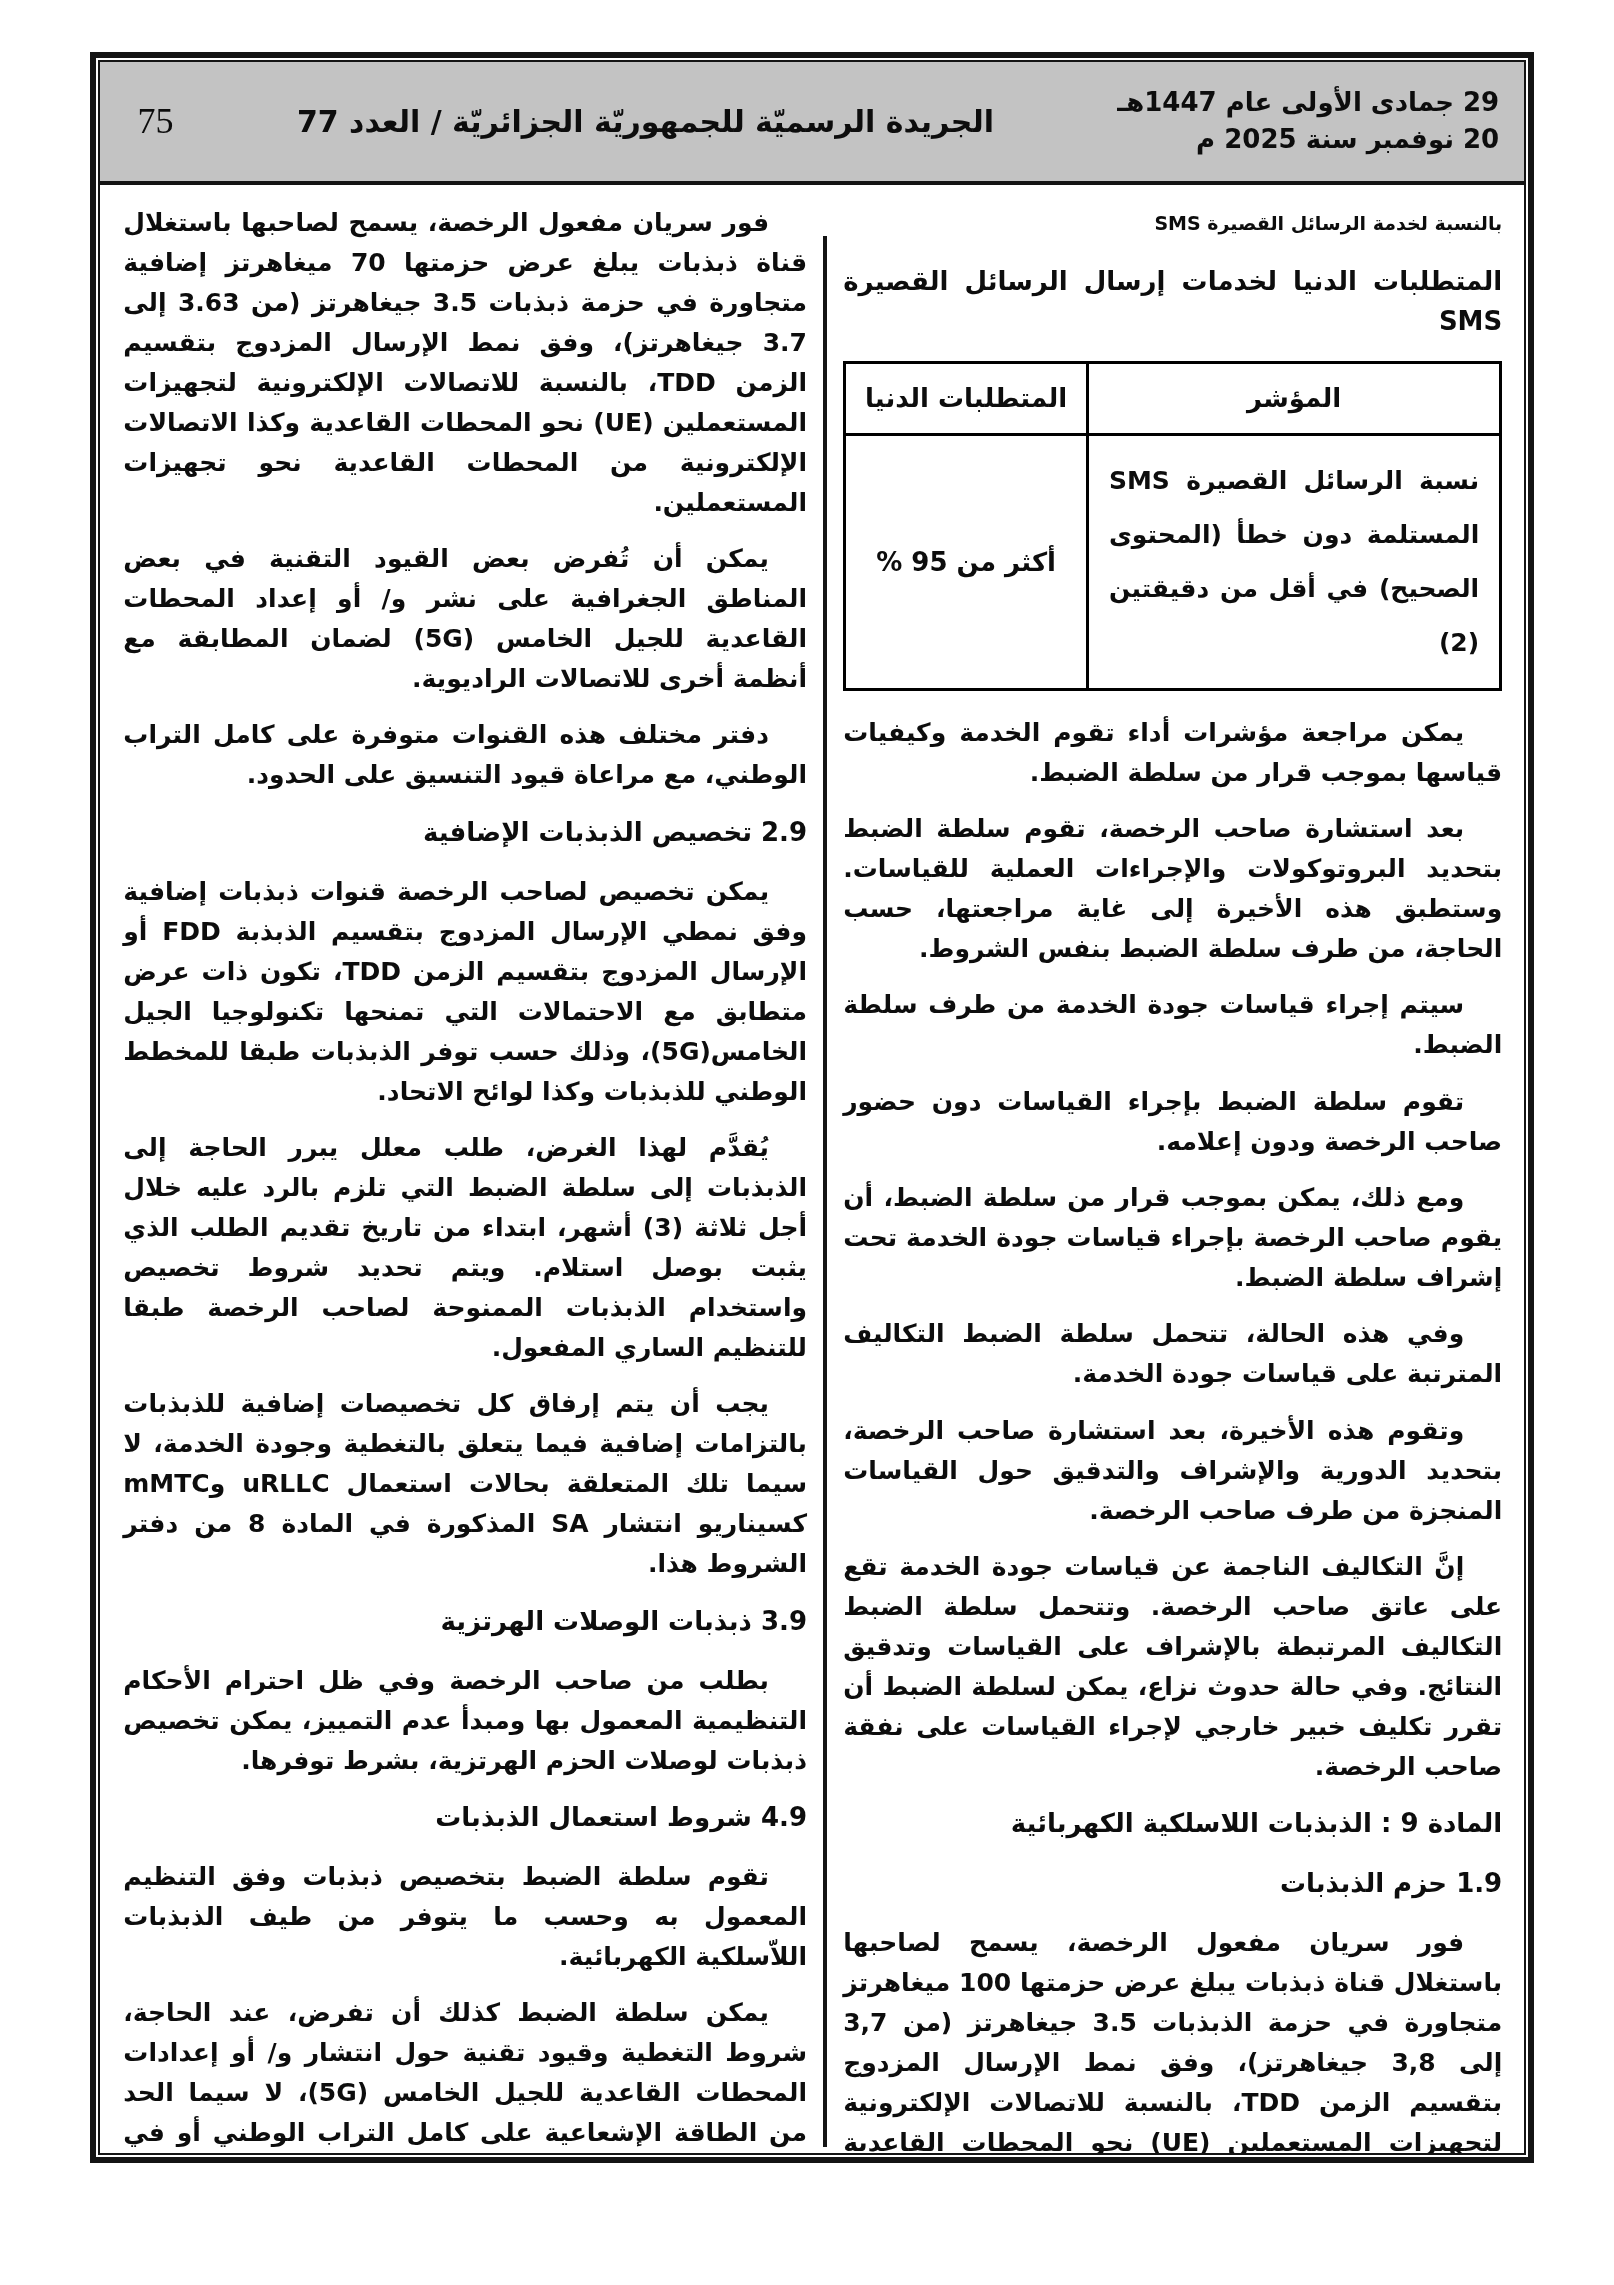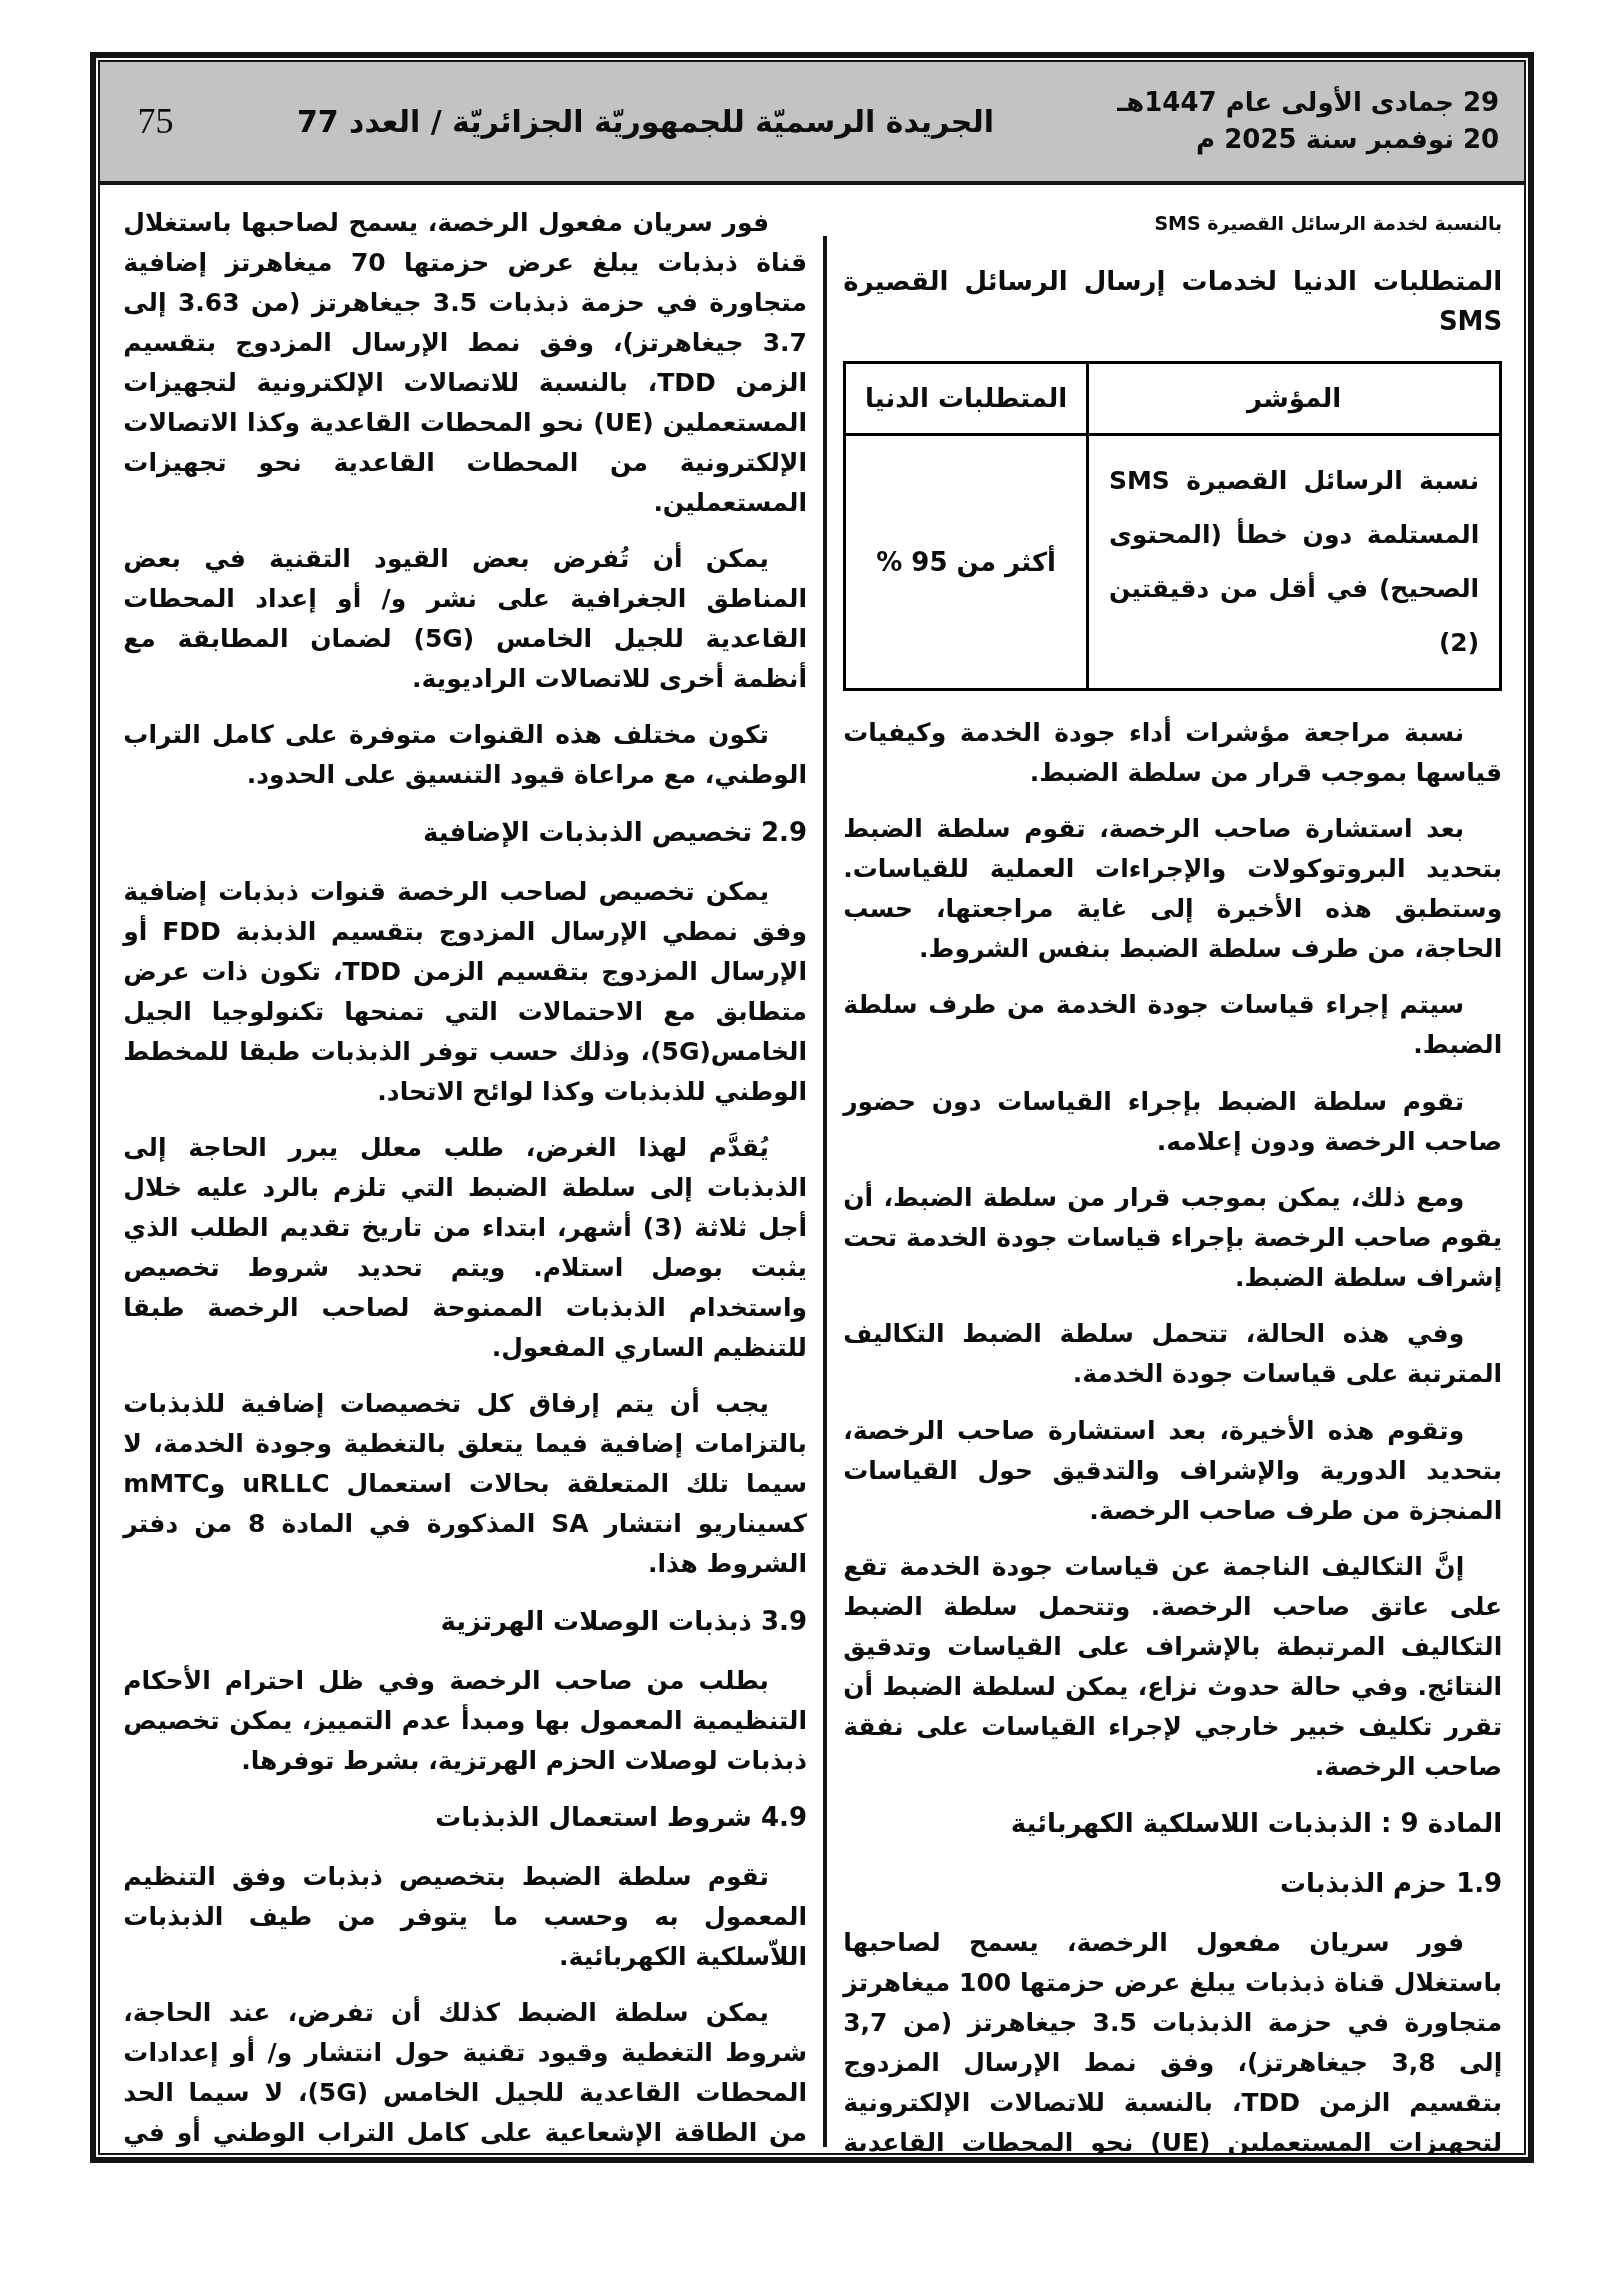--- a/index.html
+++ b/index.html
@@ -84,40 +84,40 @@
             <th style="width:63%">المؤشر</th>
             <th>المتطلبات الدنيا</th>
           </tr>
           <tr>
             <td class="cell-indicator">نسبة الرسائل القصيرة SMS المستلمة دون خطأ (المحتوى الصحيح) في أقل من دقيقتين (2)</td>
             <td class="cell-min">أكثر من 95 %</td>
           </tr>
         </tbody>
           </table>
 
-        <p class="para">نسبة مراجعة مؤشرات أداء جودة الخدمة وكيفيات قياسها بموجب قرار من سلطة الضبط.</p>
+        <p class="para">يمكن مراجعة مؤشرات أداء تقوم الخدمة وكيفيات قياسها بموجب قرار من سلطة الضبط.</p>
         <p class="para">بعد استشارة صاحب الرخصة، تقوم سلطة الضبط بتحديد البروتوكولات والإجراءات العملية للقياسات. وستطبق هذه الأخيرة إلى غاية مراجعتها، حسب الحاجة، من طرف سلطة الضبط بنفس الشروط.</p>
         <p class="para">سيتم إجراء قياسات جودة الخدمة من طرف سلطة الضبط.</p>
         <p class="para">تقوم سلطة الضبط بإجراء القياسات دون حضور صاحب الرخصة ودون إعلامه.</p>
         <p class="para">ومع ذلك، يمكن بموجب قرار من سلطة الضبط، أن يقوم صاحب الرخصة بإجراء قياسات جودة الخدمة تحت إشراف سلطة الضبط.</p>
         <p class="para">وفي هذه الحالة، تتحمل سلطة الضبط التكاليف المترتبة على قياسات جودة الخدمة.</p>
         <p class="para">وتقوم هذه الأخيرة، بعد استشارة صاحب الرخصة، بتحديد الدورية والإشراف والتدقيق حول القياسات المنجزة من طرف صاحب الرخصة.</p>
         <p class="para">إنَّ التكاليف الناجمة عن قياسات جودة الخدمة تقع على عاتق صاحب الرخصة. وتتحمل سلطة الضبط التكاليف المرتبطة بالإشراف على القياسات وتدقيق النتائج. وفي حالة حدوث نزاع، يمكن لسلطة الضبط أن تقرر تكليف خبير خارجي لإجراء القياسات على نفقة صاحب الرخصة.</p>
 
         <p class="sec-head">المادة 9 : الذبذبات اللاسلكية الكهربائية</p>
         <p class="sec-head">1.9 حزم الذبذبات</p>
         <p class="para">فور سريان مفعول الرخصة، يسمح لصاحبها باستغلال قناة ذبذبات يبلغ عرض حزمتها 100 ميغاهرتز متجاورة في حزمة الذبذبات 3.5 جيغاهرتز (من 3,7 إلى 3,8 جيغاهرتز)، وفق نمط الإرسال المزدوج بتقسيم الزمن TDD، بالنسبة للاتصالات الإلكترونية لتجهيزات المستعملين (UE) نحو المحطات القاعدية وكذا الاتصالات الإلكترونية من المحطات القاعدية نحو تجهيزات المستعملين.</p>
       </div>
 
       <div class="divider"></div>
 
       <div class="col col-second">
         <p class="para">فور سريان مفعول الرخصة، يسمح لصاحبها باستغلال قناة ذبذبات يبلغ عرض حزمتها 70 ميغاهرتز إضافية متجاورة في حزمة ذبذبات 3.5 جيغاهرتز (من 3.63 إلى 3.7 جيغاهرتز)، وفق نمط الإرسال المزدوج بتقسيم الزمن TDD، بالنسبة للاتصالات الإلكترونية لتجهيزات المستعملين (UE) نحو المحطات القاعدية وكذا الاتصالات الإلكترونية من المحطات القاعدية نحو تجهيزات المستعملين.</p>
         <p class="para">يمكن أن تُفرض بعض القيود التقنية في بعض المناطق الجغرافية على نشر و/ أو إعداد المحطات القاعدية للجيل الخامس (5G) لضمان المطابقة مع أنظمة أخرى للاتصالات الراديوية.</p>
-        <p class="para">تكون مختلف هذه القنوات متوفرة على كامل التراب الوطني، مع مراعاة قيود التنسيق على الحدود.</p>
+        <p class="para">دفتر مختلف هذه القنوات متوفرة على كامل التراب الوطني، مع مراعاة قيود التنسيق على الحدود.</p>
 
         <p class="sec-head">2.9 تخصيص الذبذبات الإضافية</p>
         <p class="para">يمكن تخصيص لصاحب الرخصة قنوات ذبذبات إضافية وفق نمطي الإرسال المزدوج بتقسيم الذبذبة FDD أو الإرسال المزدوج بتقسيم الزمن TDD، تكون ذات عرض متطابق مع الاحتمالات التي تمنحها تكنولوجيا الجيل الخامس(5G)، وذلك حسب توفر الذبذبات طبقا للمخطط الوطني للذبذبات وكذا لوائح الاتحاد.</p>
         <p class="para">يُقدَّم لهذا الغرض، طلب معلل يبرر الحاجة إلى الذبذبات إلى سلطة الضبط التي تلزم بالرد عليه خلال أجل ثلاثة (3) أشهر، ابتداء من تاريخ تقديم الطلب الذي يثبت بوصل استلام. ويتم تحديد شروط تخصيص واستخدام الذبذبات الممنوحة لصاحب الرخصة طبقا للتنظيم الساري المفعول.</p>
         <p class="para">يجب أن يتم إرفاق كل تخصيصات إضافية للذبذبات بالتزامات إضافية فيما يتعلق بالتغطية وجودة الخدمة، لا سيما تلك المتعلقة بحالات استعمال uRLLC وmMTC كسيناريو انتشار SA المذكورة في المادة 8 من دفتر الشروط هذا.</p>
 
         <p class="sec-head">3.9 ذبذبات الوصلات الهرتزية</p>
         <p class="para">بطلب من صاحب الرخصة وفي ظل احترام الأحكام التنظيمية المعمول بها ومبدأ عدم التمييز، يمكن تخصيص ذبذبات لوصلات الحزم الهرتزية، بشرط توفرها.</p>
 
         <p class="sec-head">4.9 شروط استعمال الذبذبات</p>

